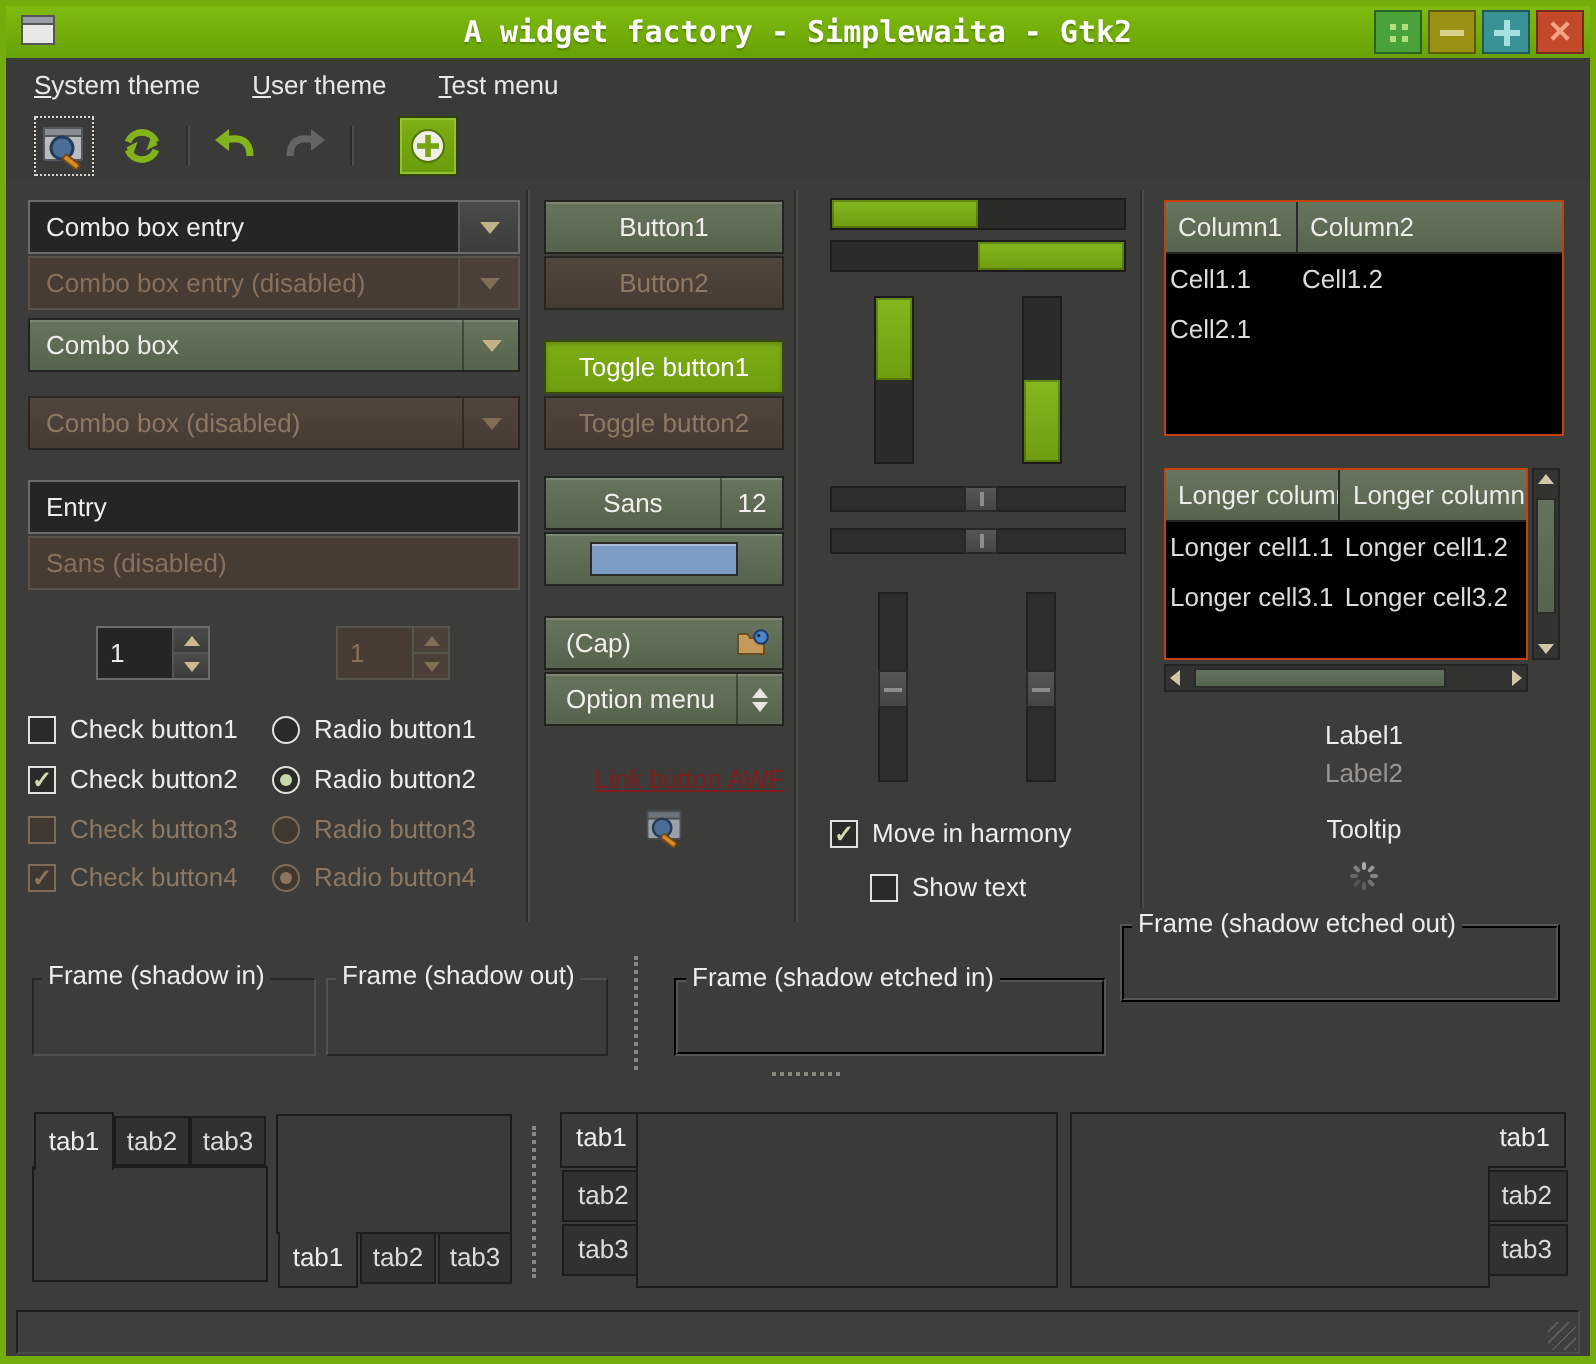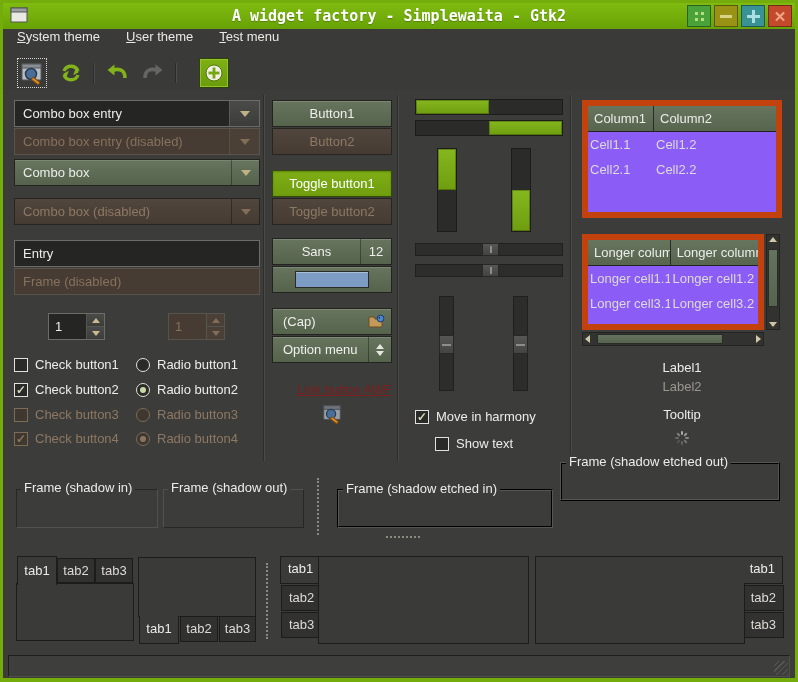--- a/index.html
+++ b/index.html
@@ -26,21 +26,21 @@
       linear-gradient(#b3e07c,#b3e07c) 6px 0/3px 3px no-repeat,
       linear-gradient(#b3e07c,#b3e07c) 0 6px/3px 3px no-repeat,
       linear-gradient(#b3e07c,#b3e07c) 6px 6px/3px 3px no-repeat;}
   .minus{width:12px;height:3px;background:#d8d28a;}
   .plus{position:relative;width:13px;height:13px;}
   .plus:before{content:"";position:absolute;left:0;top:5px;width:13px;height:3px;background:#aadfe2;}
   .plus:after{content:"";position:absolute;left:5px;top:0;width:3px;height:13px;background:#aadfe2;}
   .xglyph{color:#f2a486;font-size:15px;font-weight:bold;line-height:1;}
   
   .menubar{position:absolute;left:3px;top:29px;right:3px;height:27px;background:#3a3a38;
-    display:flex;align-items:flex-start;gap:26px;padding-left:14px;box-sizing:border-box;}
+    display:flex;align-items:center;gap:26px;padding-left:14px;box-sizing:border-box;}
   .menu-item{color:#eae8e4;cursor:default;}
   .accel{text-decoration:underline;}
   .toolbar{position:absolute;left:3px;top:56px;right:3px;height:34px;background:#3a3a38;
     display:flex;align-items:center;}
   .tool-focus{margin-left:14px;padding:2px;border:1px dotted #d9d7d3;line-height:0;}
   .ticon{display:inline-block;line-height:0;}
   .tsep{width:2px;height:20px;margin:0 10px;
     background:linear-gradient(to right,#2c2c2a 50%,#4c4c4a 50%);}
   .tool-add{margin-left:12px;width:30px;height:30px;box-sizing:border-box;
     background:linear-gradient(#7fb015,#699b0c);border:1px solid #2e4206;
@@ -125,21 +125,21 @@
   .pfill.b{bottom:0;left:0;right:0;}
   .hscale{position:absolute;height:13px;background:#2d2d2b;border:1px solid #202020;box-sizing:border-box;}
   .hhandle{position:absolute;top:-1px;width:17px;height:13px;box-sizing:border-box;
     background:linear-gradient(#565654,#444442);border:1px solid #28282 6;border:1px solid #282826;}
   .hhandle:after{content:"";position:absolute;left:7px;top:2px;bottom:2px;width:2px;background:#8d8d89;}
   .vscale{position:absolute;width:15px;background:#2d2d2b;border:1px solid #202020;box-sizing:border-box;}
   .vhandle{position:absolute;left:-1px;width:15px;height:19px;box-sizing:border-box;
     background:linear-gradient(#565654,#444442);border:1px solid #282826;}
   .vhandle:after{content:"";position:absolute;top:8px;left:2px;right:2px;height:2px;background:#8d8d89;}
   
-  .tree{position:absolute;background:#8b5cf6;border:6px solid #c2410c;box-sizing:border-box;overflow:hidden;}
+  .tree{position:absolute;background:#000000;border:1px solid #c2410c;box-sizing:border-box;overflow:hidden;}
   .thead{display:flex;height:26px;}
   .th{background:linear-gradient(#67755f,#57654f);border-right:1px solid #2a2a28;
     border-bottom:1px solid #222220;box-sizing:border-box;line-height:25px;padding-left:6px;
     white-space:nowrap;overflow:hidden;}
   .trow{display:flex;height:25px;}
   .td{line-height:25px;padding-left:2px;white-space:nowrap;overflow:hidden;box-sizing:border-box;color:#dddbd7;}
   
   .vscroll{position:absolute;width:14px;background:#323230;border:1px solid #242422;box-sizing:border-box;}
   .hscroll{position:absolute;height:14px;background:#323230;border:1px solid #242422;box-sizing:border-box;}
   .sarrow{position:absolute;display:flex;align-items:center;justify-content:center;}
@@ -276,21 +276,21 @@
     <span class="csep"></span>
     <span class="azone">
         <span class="arrow-dn"></span>
       </span>
   </div>
 
   <div class="inputbox" style="left:14px;top:240px;width:246px">
     <span class="val">Entry</span>
   </div>
   <div class="inputbox dis" style="left:14px;top:268px;width:246px">
-    <span class="val">Frame (disabled)</span>
+    <span class="val">Sans (disabled)</span>
   </div>
 
   <div class="spin" style="left:48px;top:313px">
     <span class="val">1</span>
     <span class="btns">
       <span class="sb">
           <span class="tri-up"></span>
         </span>
       <span class="sb">
           <span class="tri-dn"></span>
@@ -437,21 +437,20 @@
     <div class="thead">
       <span class="th" style="width:66px">Column1</span>
       <span class="th" style="flex:1;border-right:none">Column2</span>
     </div>
     <div class="trow">
       <span class="td" style="width:66px">Cell1.1</span>
       <span class="td" style="flex:1">Cell1.2</span>
     </div>
     <div class="trow">
       <span class="td" style="width:66px">Cell2.1</span>
-      <span class="td" style="flex:1">Cell2.2</span>
     </div>
   </div>
 
   <div class="tree" style="left:582px;top:234px;width:182px;height:96px">
     <div class="thead">
       <span class="th" style="width:113px">Longer column1</span>
       <span class="th" style="width:120px;border-right:none">Longer column2</span>
     </div>
     <div class="trow">
       <span class="td" style="width:113px">Longer cell1.1</span>

